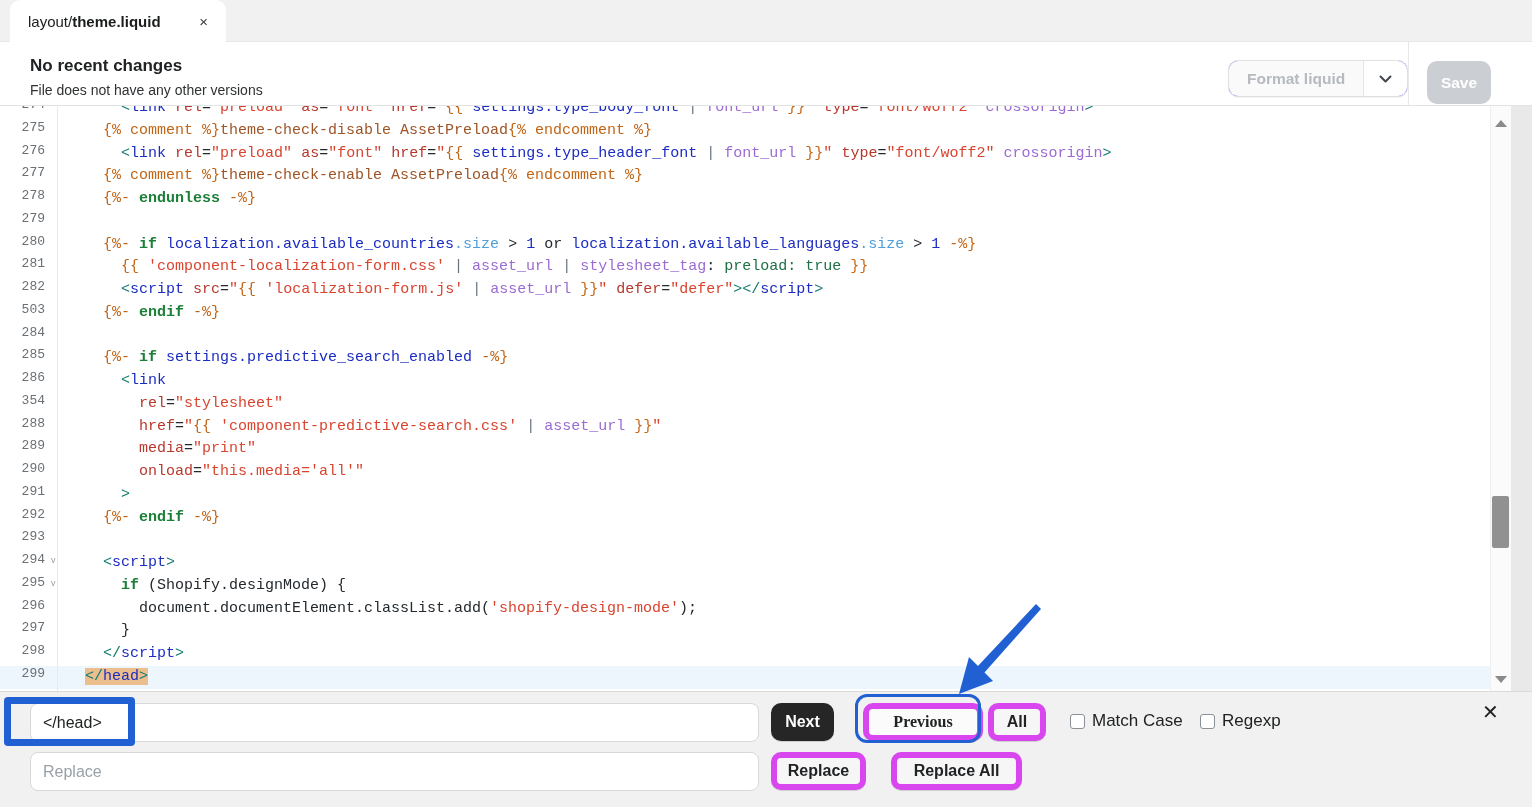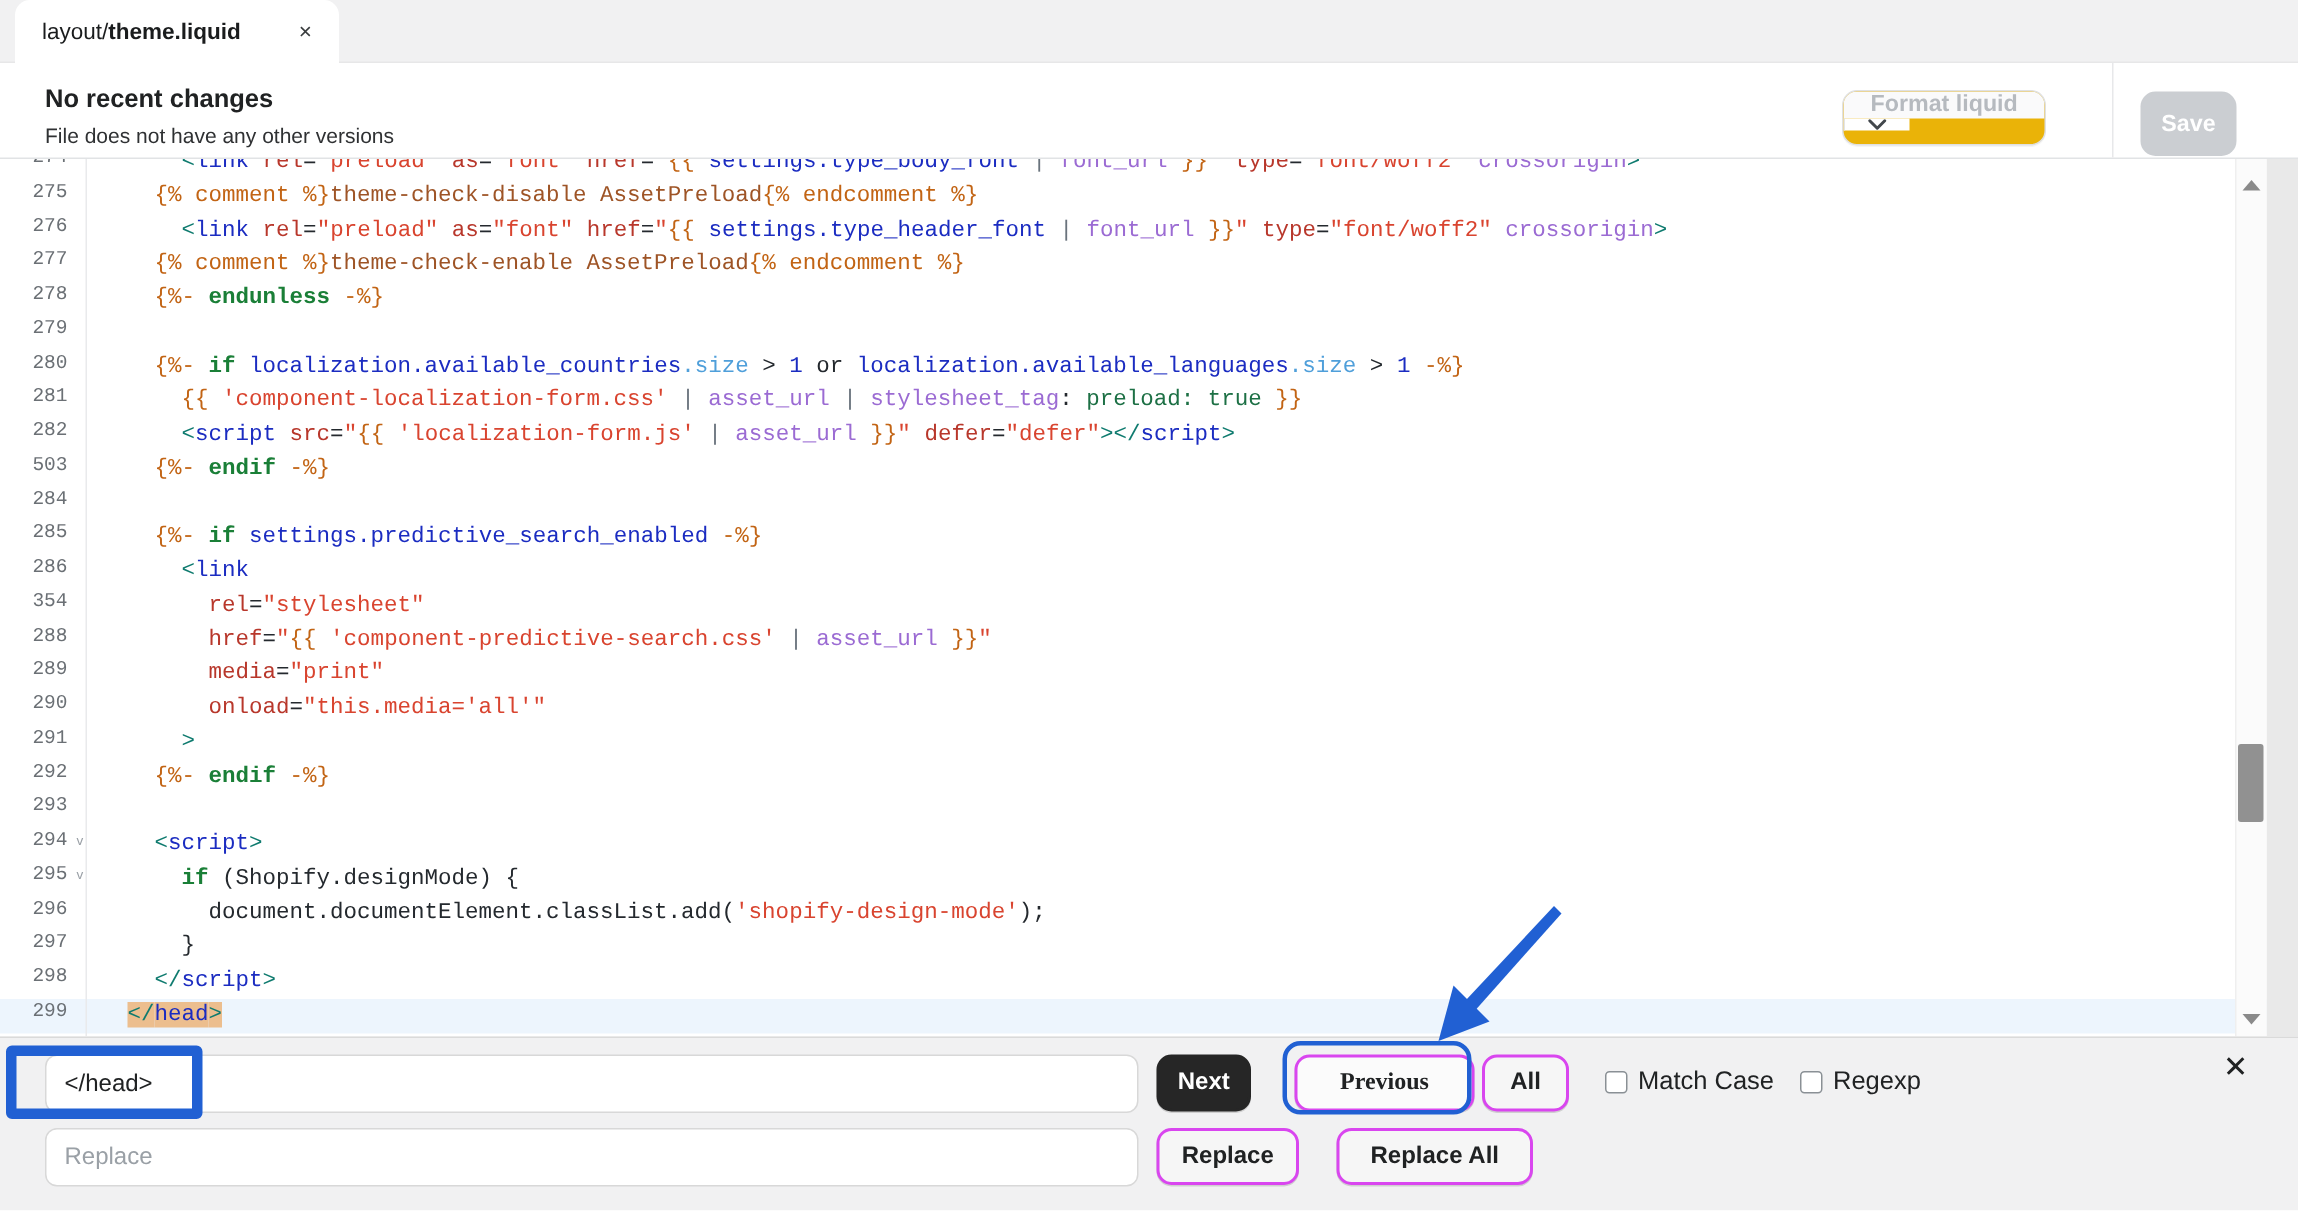--- a/index.html
+++ b/index.html
@@ -11,21 +11,21 @@
   .tab { position:absolute; left:10px; top:0; width:216px; height:42px; background:#fff; border-radius:10px 10px 0 0; display:flex; align-items:center; padding:0 14px 0 18px; }
   .tab-label { font-size:15px; color:#1a1c1d; white-space:nowrap; }
   .tab-label b { font-weight:700;margin-top:36px; }
   .tab-close { margin-left:auto; font-size:15px; color:#3a3d3f; cursor:pointer; line-height:1; padding:2px 4px; }
 
   
   .header { position:absolute; left:0; top:42px; width:1532px; height:64px; background:#fff; border-bottom:1px solid #e1e3e5; }
   .hdr-title { position:absolute; left:30px; top:14px; font-size:17px; font-weight:700; color:#202223; }
   .hdr-sub { position:absolute; left:30px; top:40px; font-size:14px; color:#2f3133; }
   .hdr-divider { position:absolute; left:1408px; top:0; width:1px; height:63px; background:#e7e8ea; }
-  .fmt-group { position:absolute; left:1228px; top:18px; height:37px; display:flex; border:1px solid #dfe0e2; border-radius:10px; overflow:hidden; background:#eab308; box-shadow:0 1px 0 rgba(0,0,0,.04);flex-direction:column; }
+  .fmt-group { position:absolute; left:1228px; top:18px; height:37px; display:flex; border:1px solid #dfe0e2; border-radius:10px; overflow:hidden; background:#8b5cf6; box-shadow:0 1px 0 rgba(0,0,0,.04); }
   .fmt-main { padding:0 18px; display:flex; align-items:center; font-size:15.5px; font-weight:600; color:#b6babf; background:#fafafb; }
   .fmt-caret { width:44px; display:flex; align-items:center; justify-content:center; background:#fff; border-left:1px solid #e3e4e6; cursor:pointer; }
   .save-btn { position:absolute; left:1427px; top:19px; width:64px; height:43px; background:#cbced2; color:#fff; font-size:15.5px; font-weight:700; border:none; border-radius:10px; }
 
   
   .editor { position:absolute; left:0; top:106px; width:1532px; height:585px; background:#fff; overflow:hidden; }
   .active-row-bg { position:absolute; left:0; top:560px; width:1511px; height:23px; background:#edf5fd; }
   .gutter { position:absolute; left:0; top:-9px; width:85px; }
   .gnum { height:22.75px; display:flex; align-items:flex-start; }
   .gnum span.n { display:inline-block; width:45px; text-align:right; font-family:"Liberation Mono", monospace; font-size:13px; color:#6b7075; }
@@ -46,21 +46,21 @@
   .sb-up { position:absolute; left:1495px; top:14px; width:0; height:0; border-left:6px solid transparent; border-right:6px solid transparent; border-bottom:7px solid #8a8a8a; cursor:pointer; }
   .sb-down { position:absolute; left:1495px; top:570px; width:0; height:0; border-left:6px solid transparent; border-right:6px solid transparent; border-top:7px solid #8a8a8a; cursor:pointer; }
   .sb-thumb { position:absolute; left:1492px; top:390px; width:17px; height:52px; background:#919191; border-radius:2px; cursor:grab; }
 
   
   .findbar { position:absolute; left:0; top:691px; width:1532px; height:116px; background:#f1f1f2; border-top:1px solid #dadada; }
   .find-input, .replace-input { position:absolute; left:30px; width:729px; height:39px; background:#fff; border:1px solid #d8d8d8; border-radius:8px; font-size:16px; color:#202223; padding:0 12px; font-family:"Liberation Sans", sans-serif; }
   .find-input { top:11px; }
   .replace-input { top:60px; }
   .replace-input::placeholder { color:#9aa0a6; }
-  .fbtn { position:absolute; height:38px; border-radius:10px; border:2px solid #d946ef; background:#f6f6f6; box-shadow:0 1px 0 rgba(0,0,0,.14); font-size:16px; font-weight:600; color:#202223; font-family:"Liberation Sans", sans-serif; cursor:pointer; }
+  .fbtn { position:absolute; height:38px; border-radius:10px; border:6px solid #d946ef; background:#f6f6f6; box-shadow:0 1px 0 rgba(0,0,0,.14); font-size:16px; font-weight:600; color:#202223; font-family:"Liberation Sans", sans-serif; cursor:pointer; }
   .fbtn.dark { background:#262626; color:#fff; border-color:#262626; }
   .btn-next { left:771px; top:11px; width:63px; }
   .btn-prev { left:863px; top:11px; width:120px; background:#fbfbfb;font-family:Liberation Serif, serif; }
   .btn-all { left:988px; top:11px; width:58px; }
   .btn-replace { left:771px; top:60px; width:95px; }
   .btn-replace-all { left:891px; top:60px; width:131px; }
   .cbgroup { position:absolute; top:702px; height:38px; display:flex; align-items:center; gap:7px; }
   .cb { width:15px; height:15px; border:1.5px solid #8a9095; border-radius:3px; background:#fff; cursor:pointer; }
   .cblabel { font-size:17px; color:#202223; white-space:nowrap; }
   .find-close { position:absolute; left:1478px; top:700px; font-size:20px; color:#202223; cursor:pointer; padding:2px 4px; line-height:1; }

